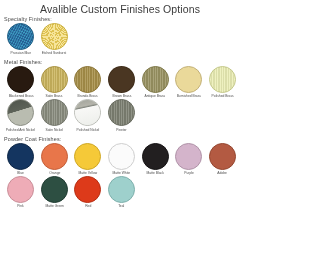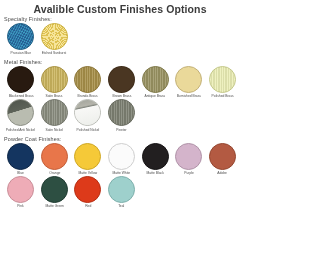--- a/index.html
+++ b/index.html
@@ -20,21 +20,21 @@
     width: 240px;
     height: 259px;
     box-sizing: border-box;
     padding: 0;
     background: #ffffff;
   }
   #page-title {
     text-align: center;
     font-size: 10.5px;
     color: #3b3b3b;
-    font-weight: 700;
+    font-weight: 400;
     letter-spacing: 0.1px;
     margin: 3px 0 0 0;
     line-height: 13px;
     white-space: nowrap;
   }
   .section {
     margin: 0;
     padding: 0 0 0 4px;
   }
   .section-header {

